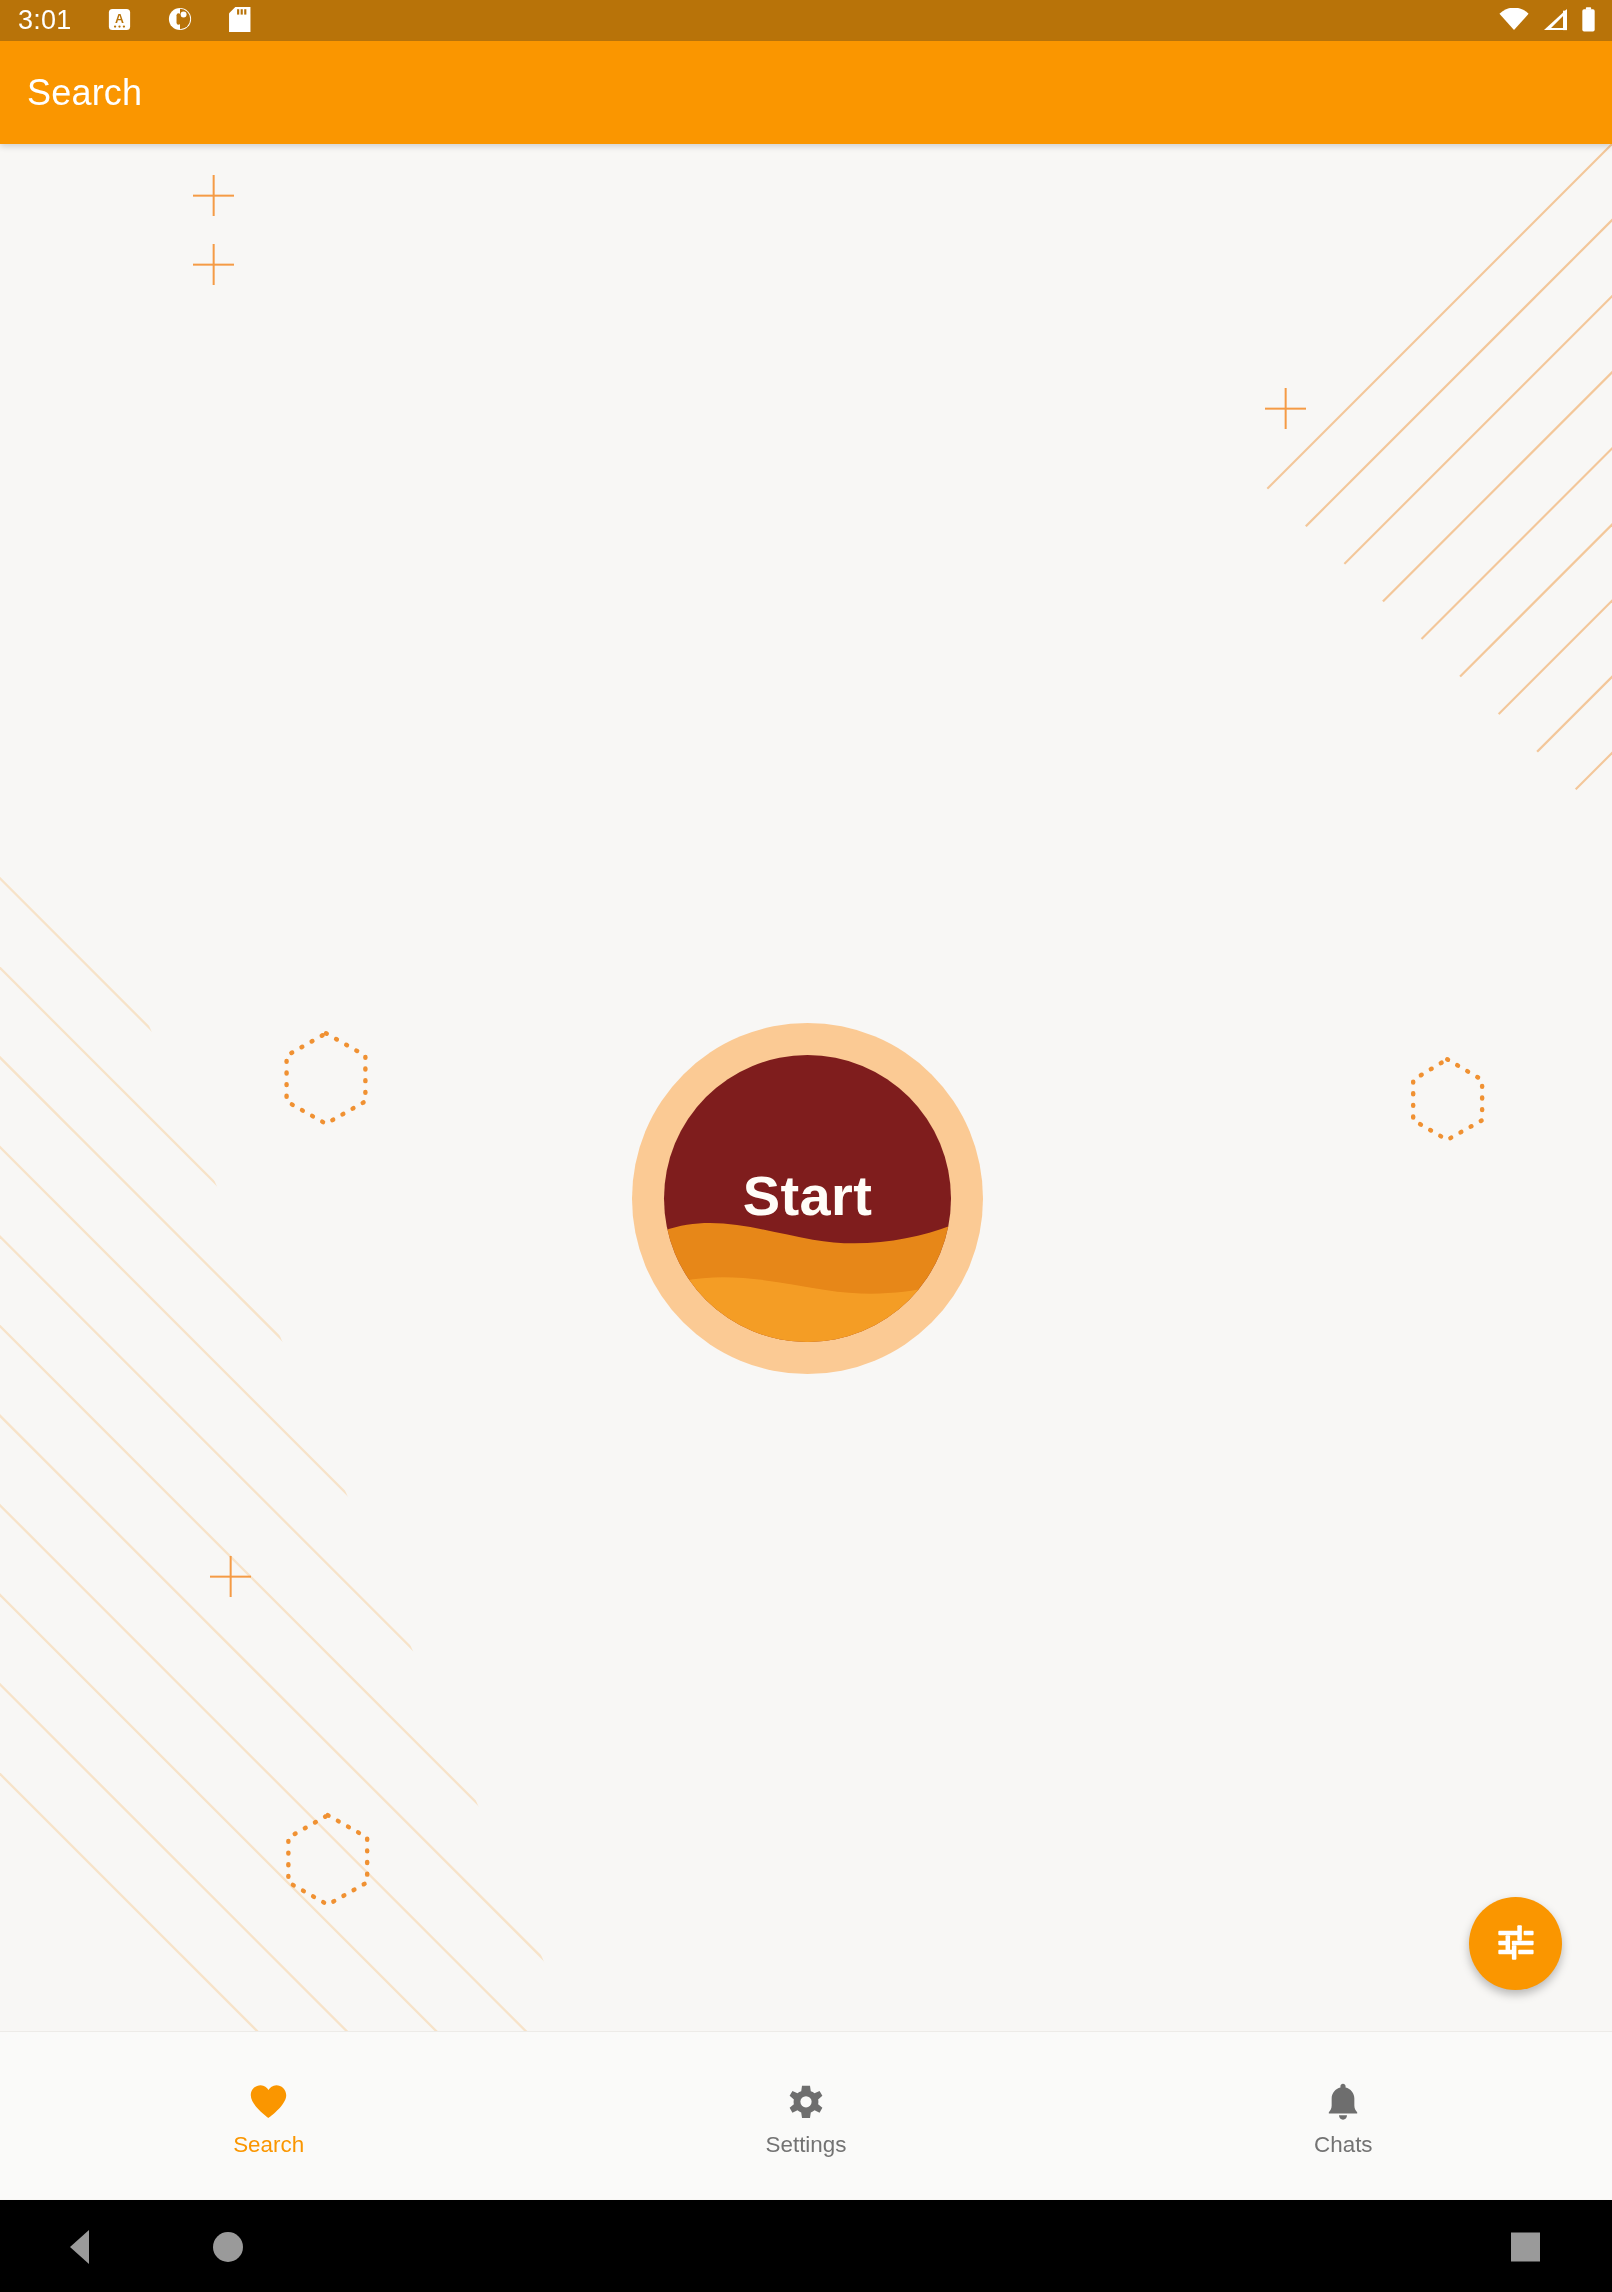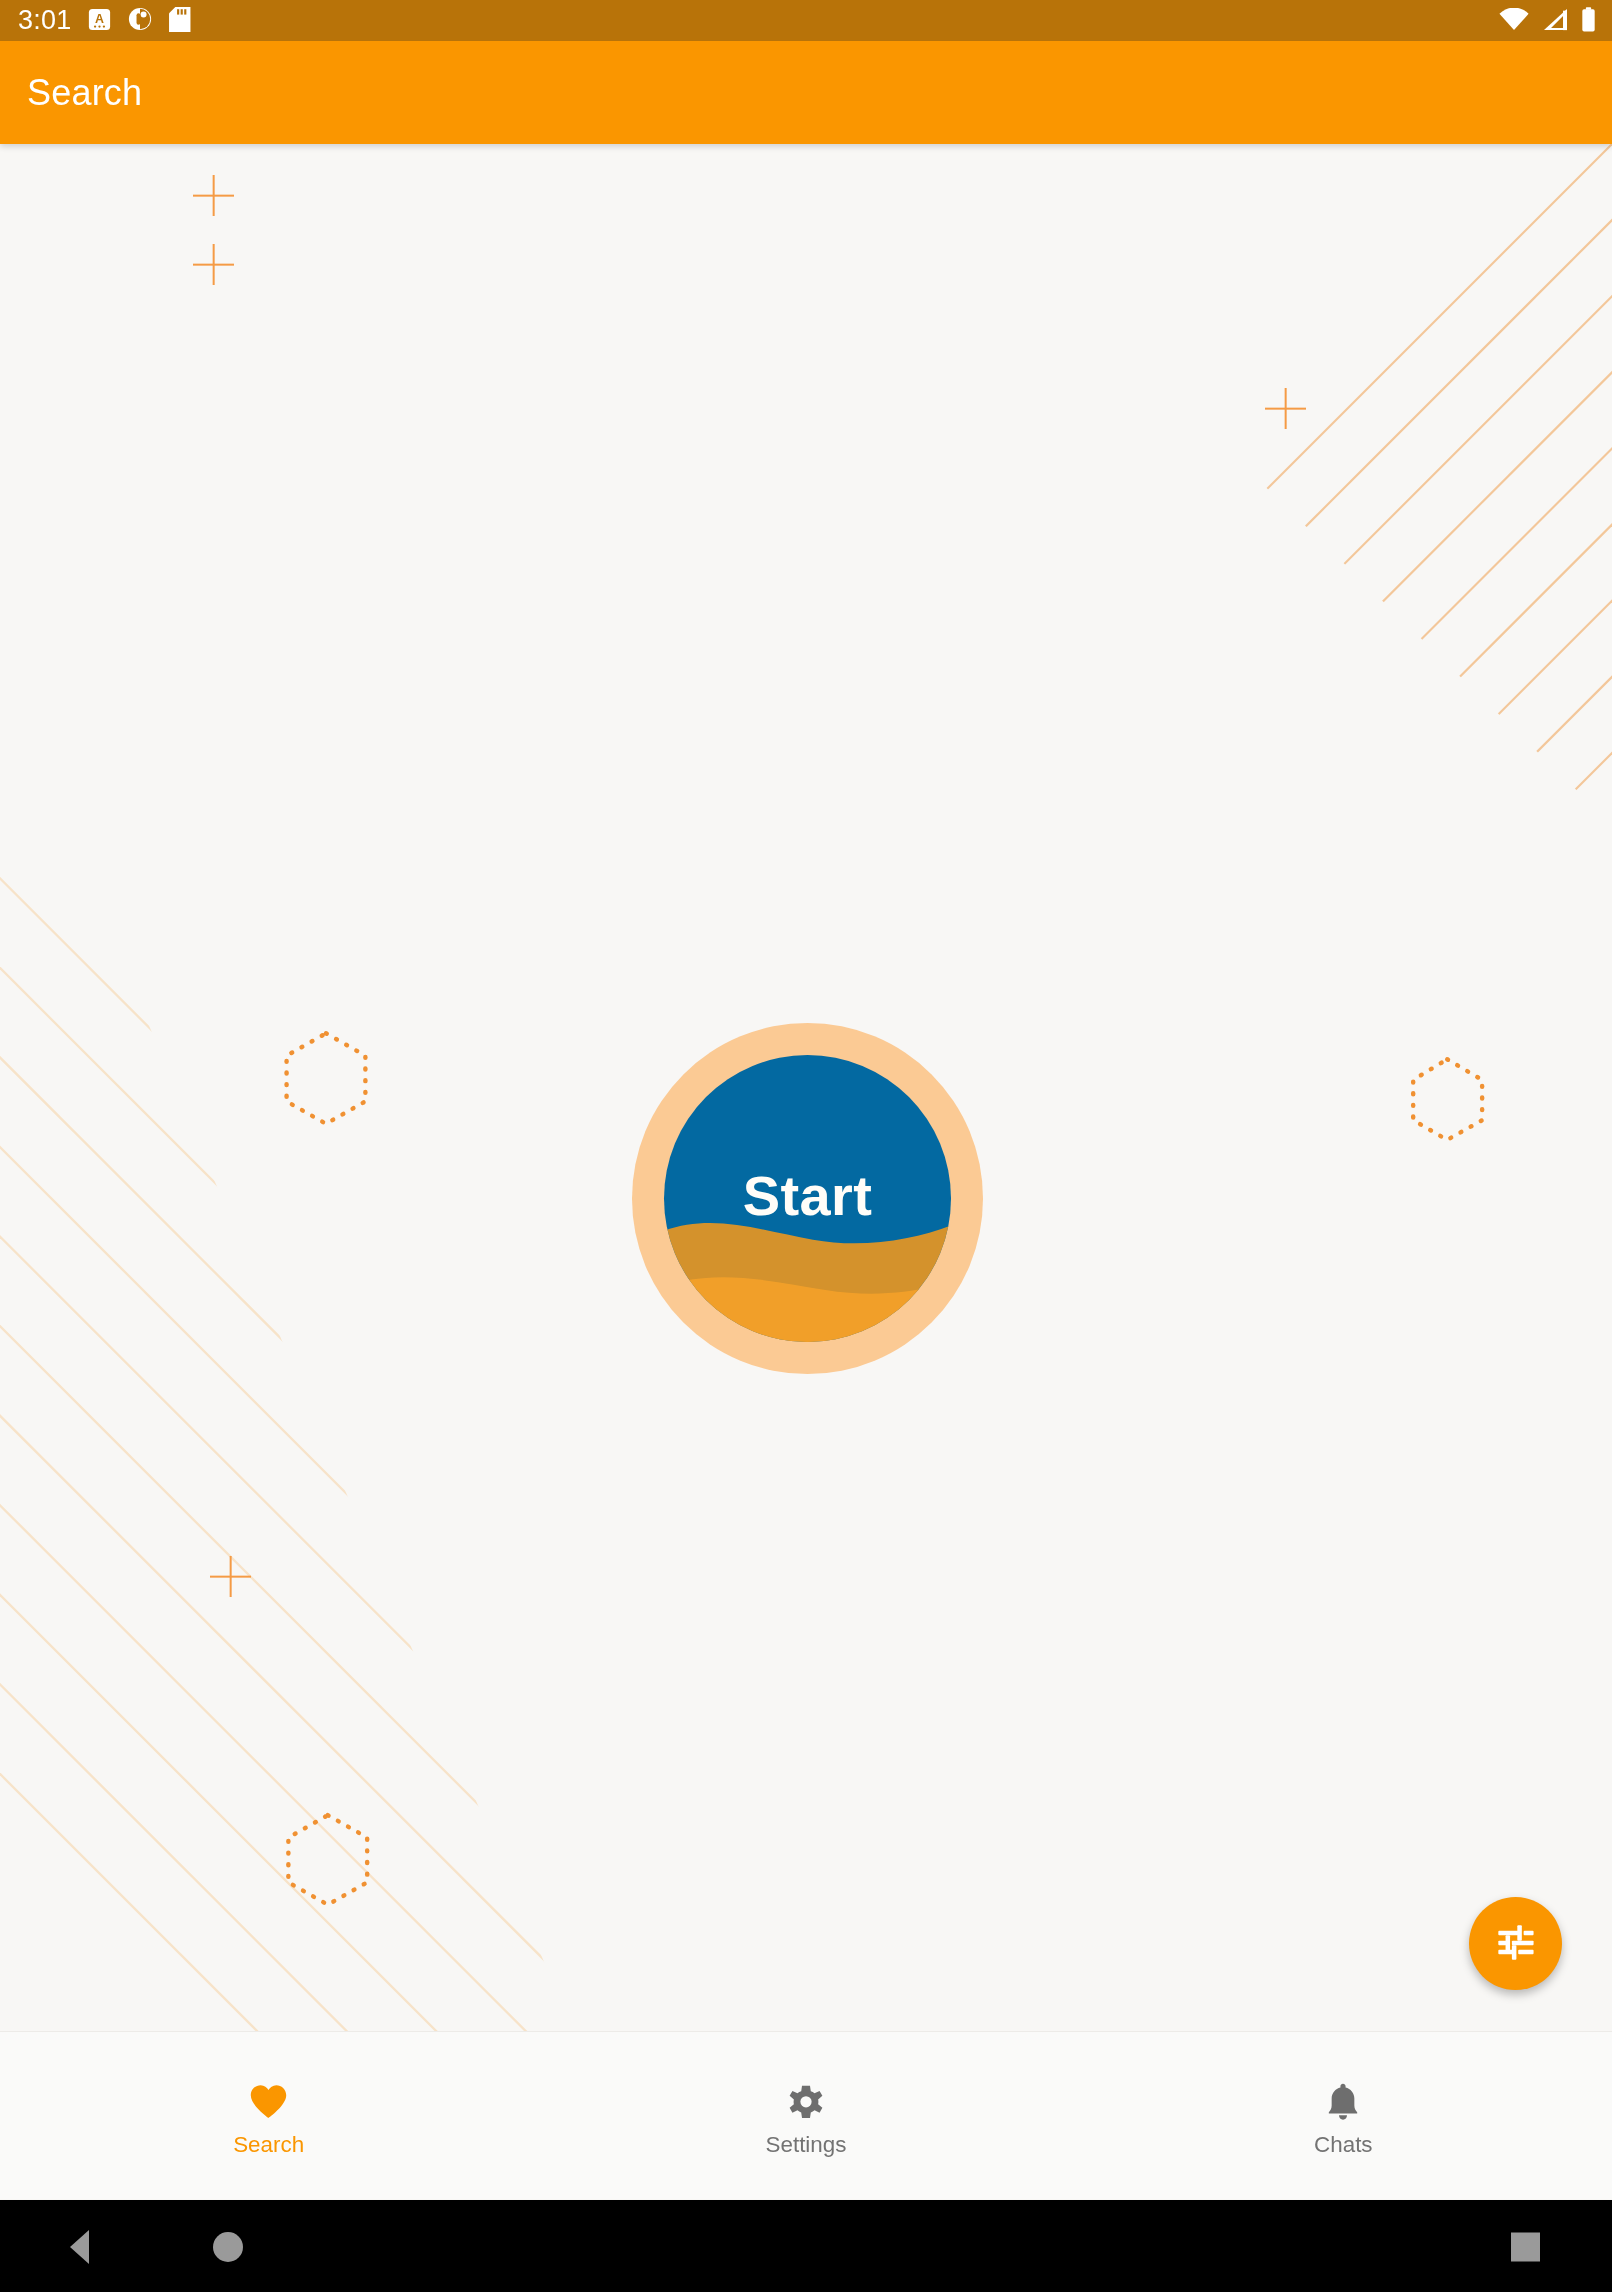--- a/index.html
+++ b/index.html
@@ -25,21 +25,21 @@
     width: 1612px;
     height: 41px;
     background: #B87309;
     display: flex;
     align-items: center;
     z-index: 60;
   }
   #status-left {
     display: flex;
     align-items: center;
-    gap: 17px;
+    gap: 37px;
     padding-left: 18px;
   }
   #status-time {
     color: #ffffff;
     font-size: 27px;
     letter-spacing: 0.2px;
     line-height: 1;
   }
   #status-right {
     position: absolute;
@@ -127,21 +127,21 @@
     height: 351px;
     border-radius: 50%;
     background: #FBCA94;
   }
   #start-inner {
     position: absolute;
     left: 32px; top: 32px;
     width: 287px;
     height: 287px;
     border-radius: 50%;
-    background: #0369a1;
+    background: #7f1d1d;
     overflow: hidden;
     display: flex;
     align-items: center;
     justify-content: center;
     text-align: right;
   }
   #start-wave-svg {
     position: absolute;
     left: 0; top: 0;
     width: 287px;

